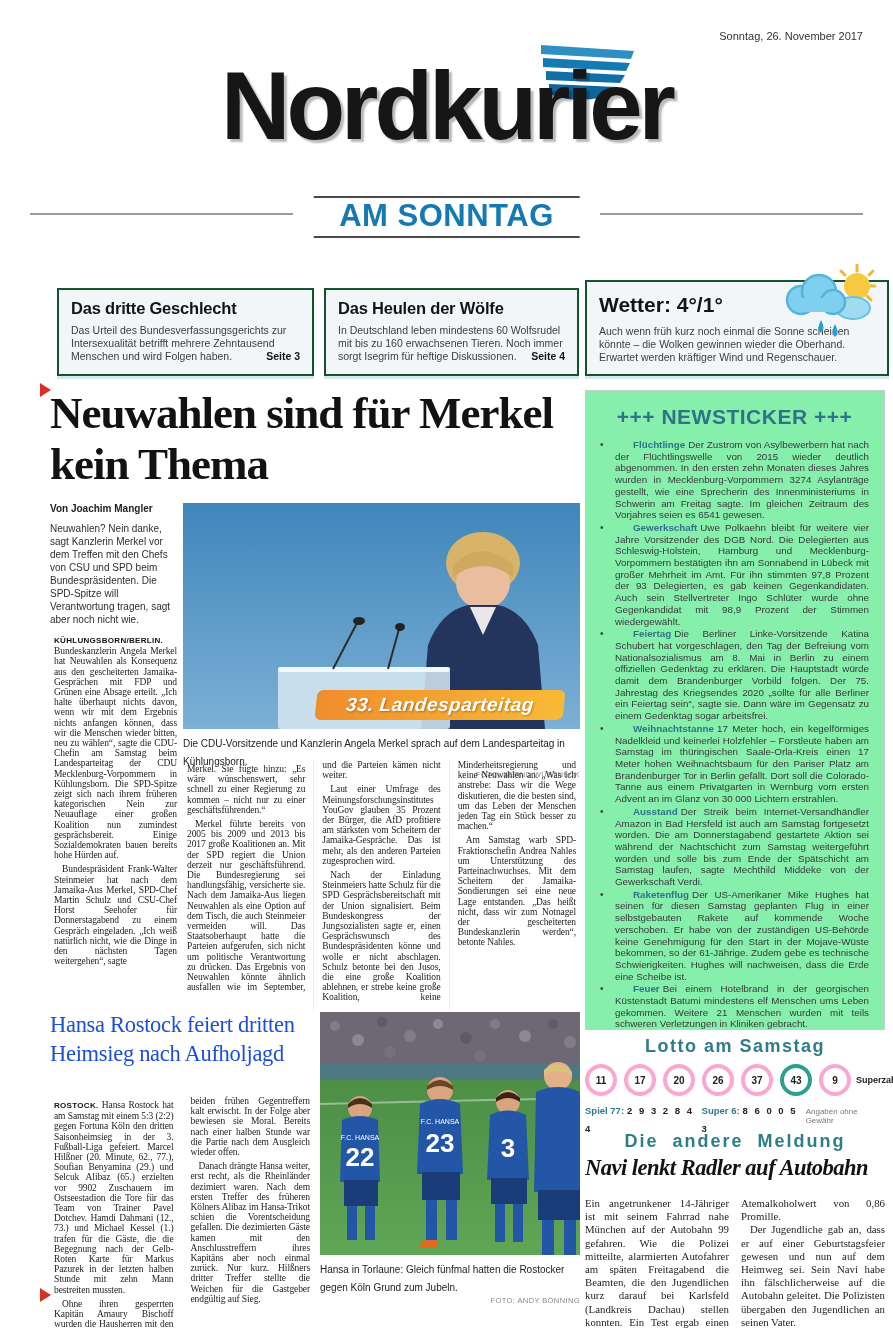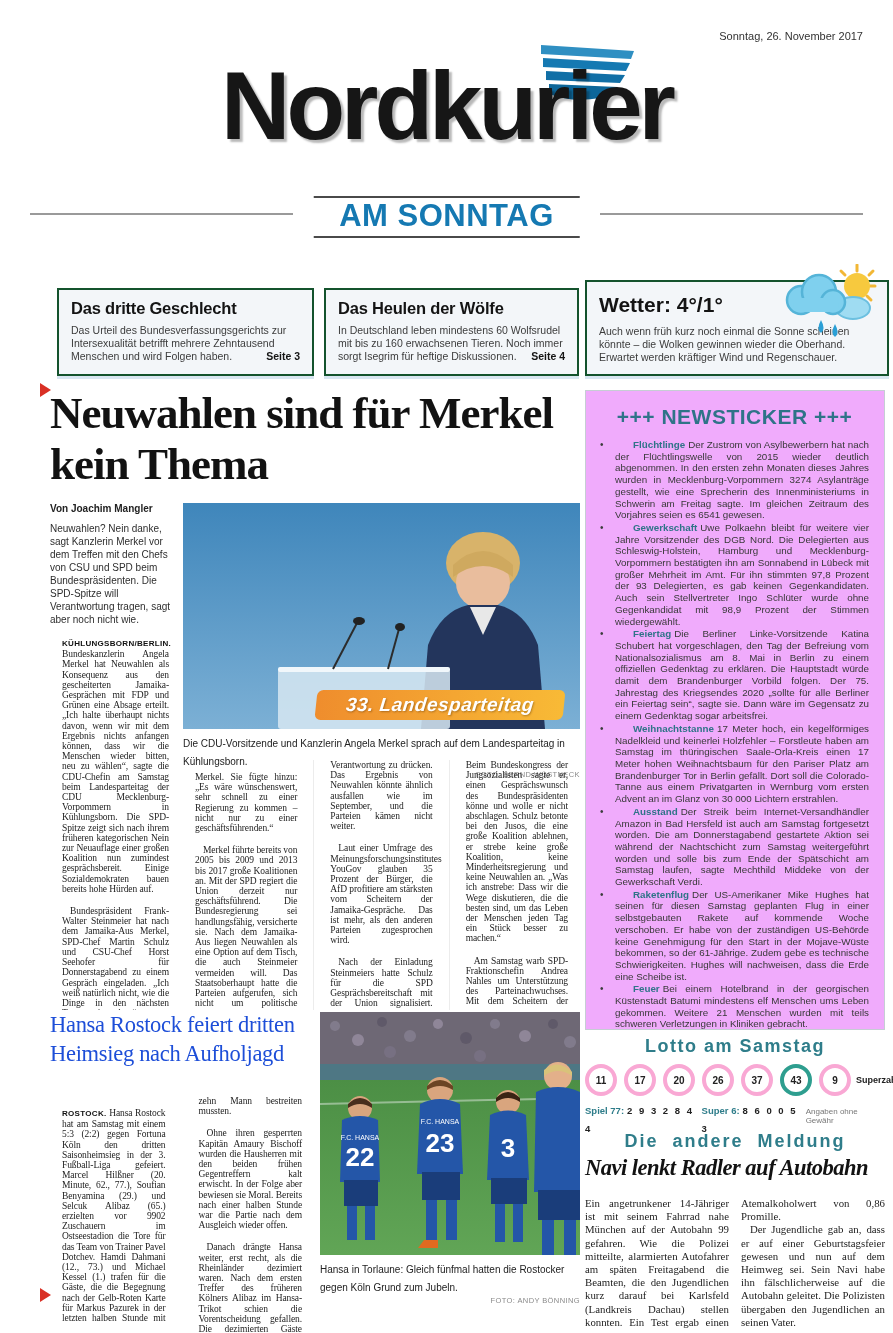--- a/index.html
+++ b/index.html
@@ -37,38 +37,38 @@
           border-left:11px solid #d93025;}
   .marker-top{left:40px;top:383px;}
   .marker-bottom{left:40px;top:1288px;}
   .lead-headline{left:50px;top:388px;width:540px;font-family:"Liberation Serif",serif;
                  font-size:45px;line-height:51px;font-weight:bold;color:#121212;letter-spacing:-1px;}
   .lead-byline{left:50px;top:503px;font-size:10px;font-weight:bold;color:#222;}
   .lead-col1{left:50px;top:522px;width:131px;height:488px;overflow:hidden;}
   .standfirst{font-size:10px;line-height:13px;color:#2e2e2e;margin:0 0 9px;}
   .bodytext{font-family:"Liberation Serif",serif;font-size:9.5px;line-height:10.2px;
             letter-spacing:-0.1px;color:#1c1c1c;text-align:justify;hyphens:auto;}
-  .bodytext p{margin:12px;}
+  .bodytext p{margin:4px;}
   .bodytext p.indent{text-indent:8px;}
   .dateline{font-family:"Liberation Sans",sans-serif;font-size:8px;font-weight:bold;
             letter-spacing:0.3px;color:#111;}
   .photo1{left:183px;top:503px;width:397px;height:226px;}
   .photo-banner{position:absolute;right:16px;bottom:9px;width:248px;height:30px;
                 background:linear-gradient(90deg,#ef8d2d,#f8ba36);border-radius:6px;
                 transform:skew(-6deg);display:flex;align-items:center;justify-content:center;
                 color:#fff;font-style:italic;font-weight:bold;font-size:19px;
                 text-shadow:1px 1px 2px rgba(90,50,0,0.45);letter-spacing:0.5px;}
   .caption{font-size:10px;line-height:12.5px;color:#222;}
   .credit{display:block;text-align:right;font-size:7.5px;letter-spacing:0.4px;color:#8a8a8a;margin-top:1px;}
   .caption1{left:183px;top:733px;width:397px;}
   .lead-flow{left:183px;top:760px;width:397px;height:250px;
              column-count:3;column-gap:9px;column-fill:auto;column-rule:1px solid #ececec;overflow:hidden;}
 
   
-  .newsticker{left:585px;top:390px;width:300px;height:640px;background:#f0abfc;
+  .newsticker{left:585px;top:390px;width:300px;height:640px;background:#86efac;
               border:1px solid #c6cdd4;box-sizing:border-box;padding:12px 15px 10px 14px;}
   .nt-title{text-align:center;font-size:21px;font-weight:bold;color:#2f7388;
             letter-spacing:0.5px;margin:2px 0 10px;}
   .nt-item{display:flex;margin-bottom:1px;}
   .nt-bullet{flex:none;width:15px;font-size:10px;color:#3c3c3c;line-height:11.7px;}
   .nt-body{flex:1;font-size:9.8px;line-height:11.7px;color:#383838;text-align:justify;hyphens:auto;}
   .nt-keyword{font-weight:bold;color:#2f7388;margin-right:3px;margin-left:18px;}
 
   
   .hansa-headline{left:50px;top:1010px;width:292px;font-family:"Liberation Serif",serif;

